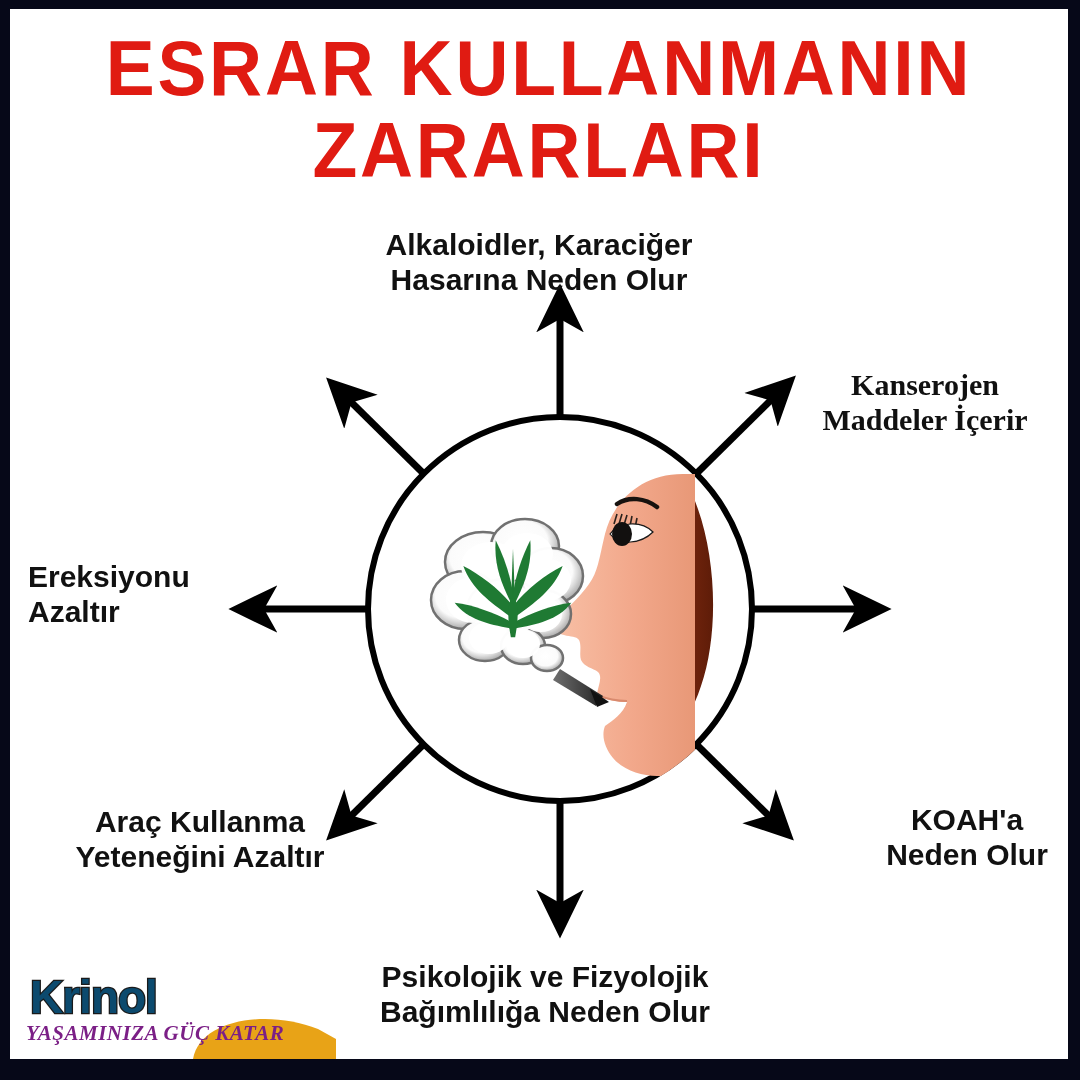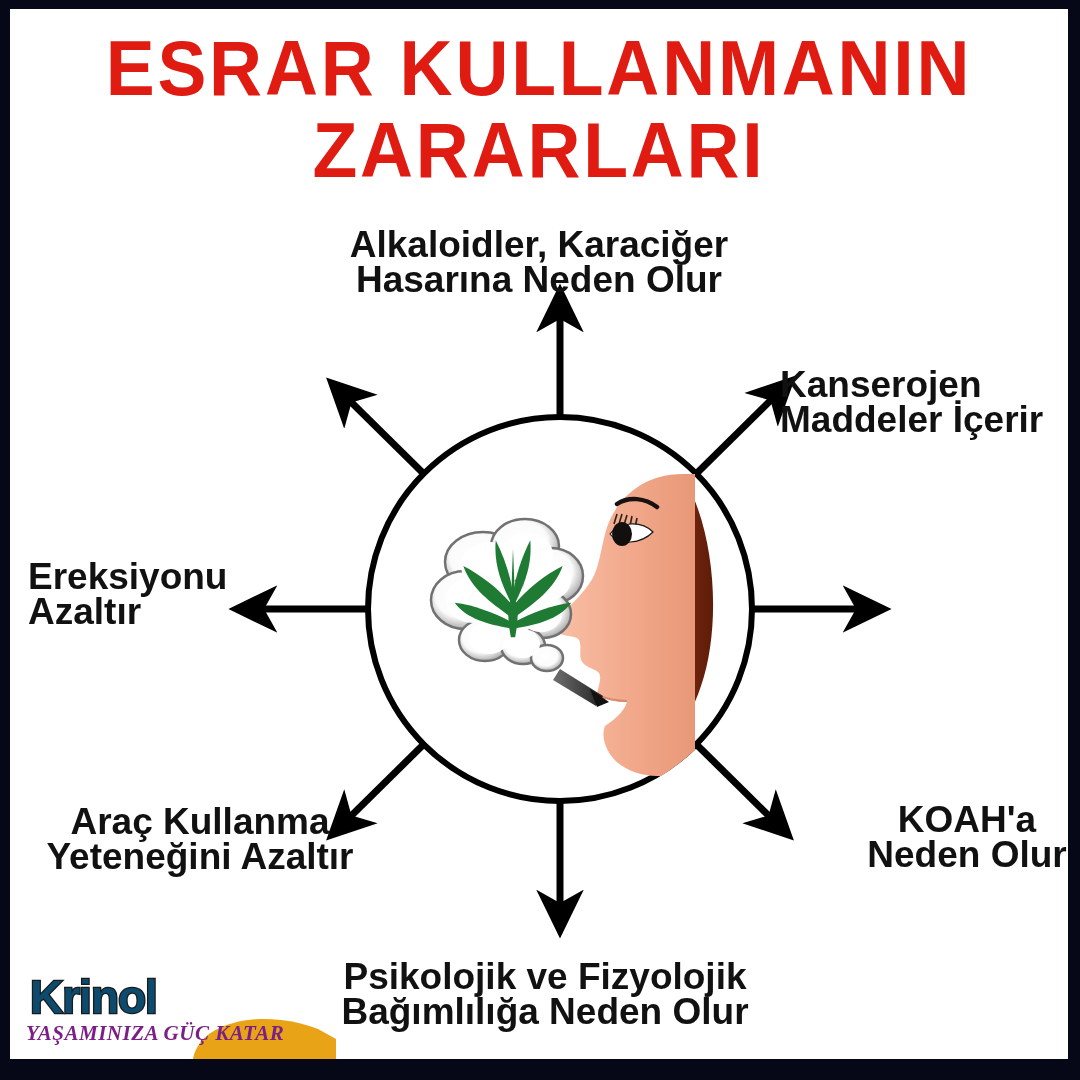--- a/index.html
+++ b/index.html
@@ -87,29 +87,29 @@
     height: 1050px;
     pointer-events: none;
   }
 
   
   .label {
     position: absolute;
     color: #111111;
     font-family: "Liberation Sans", sans-serif;
     font-weight: bold;
-    font-size: 37px;
+    font-size: 30px;
     line-height: 35px;
     white-space: pre-line;
   }
   .label.c  { text-align: center; }
 
   #label-top      { left: 299px; top: 218px; width: 460px; text-align: center; }
   #label-upleft   { left:  20px; top: 332px; width: 330px; text-align: center; }
-  #label-upright  { left: 770px; top: 358px; width: 290px; text-align: left; }
+  #label-upright  { left: 770px; top: 358px; width: 290px; text-align: center; font-family: Liberation Serif, serif; }
   #label-left     { left:  18px; top: 550px; width: 235px; text-align: left; }
   #label-right    { left: 855px; top: 548px; width: 195px; text-align: center; }
   #label-downleft { left:  25px; top: 795px; width: 330px; text-align: center; }
   #label-downright{ left: 832px; top: 793px; width: 250px; text-align: center; }
   #label-bottom   { left: 315px; top: 915px; width: 440px; text-align: center; margin-top: 35px; }
 
   
   #logo {
     position: absolute;
     left: 8px;

